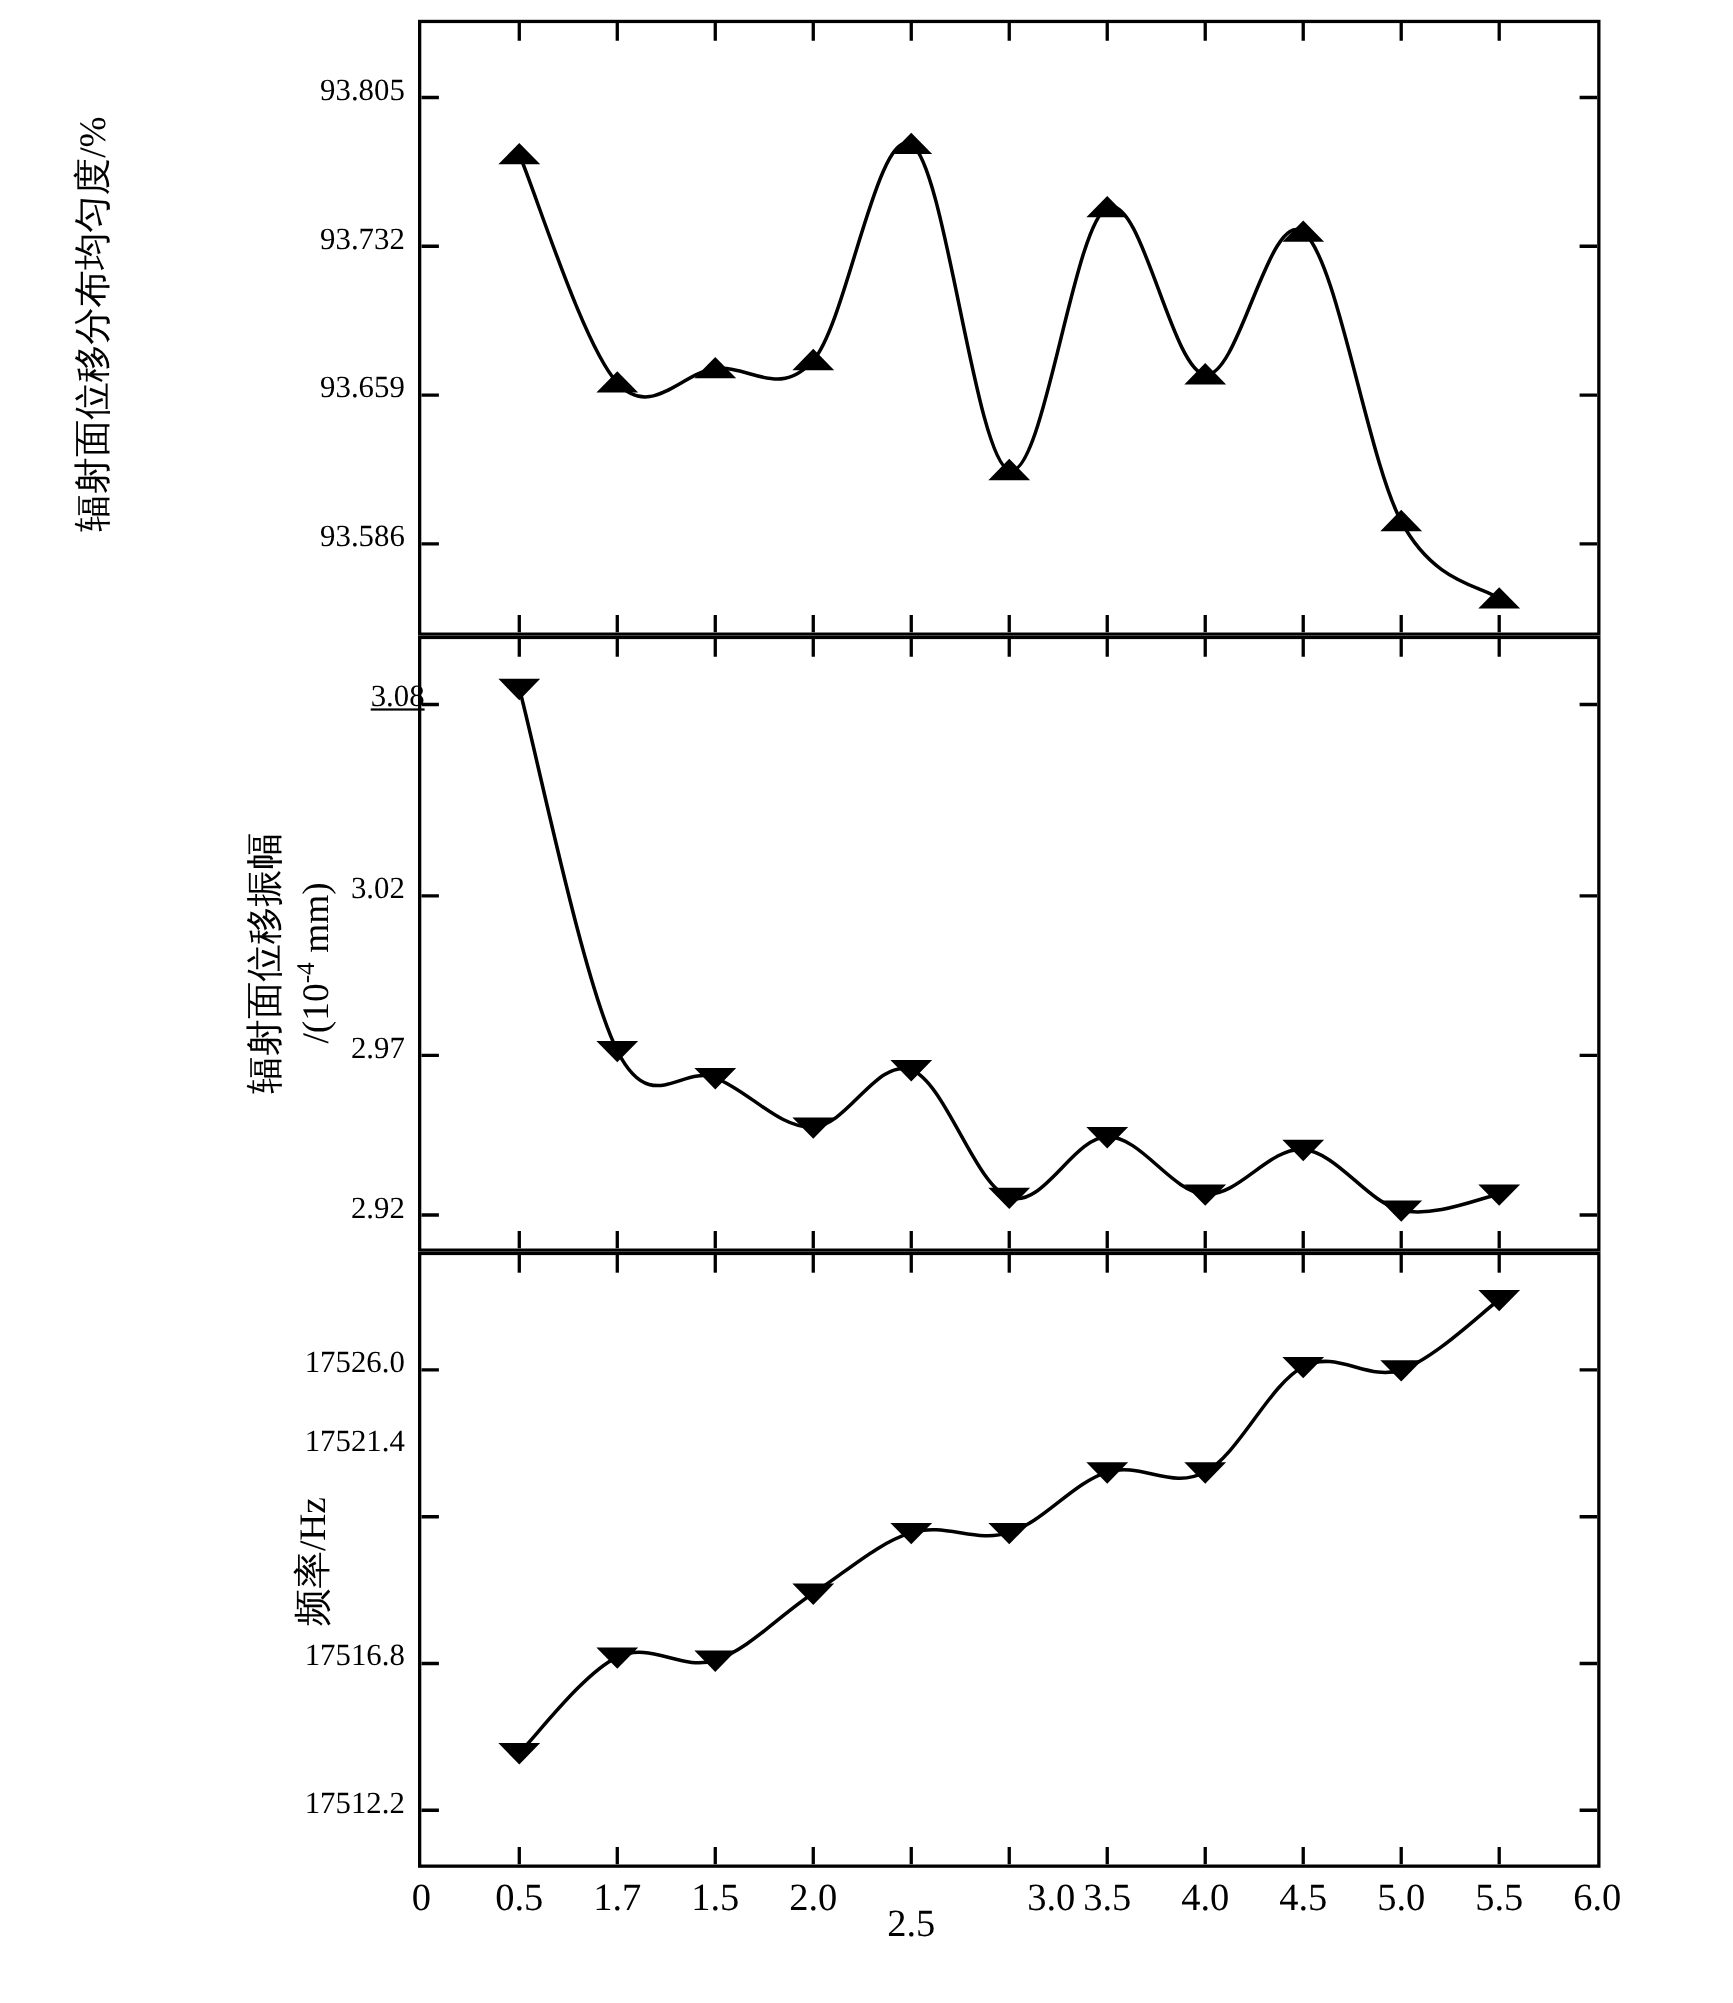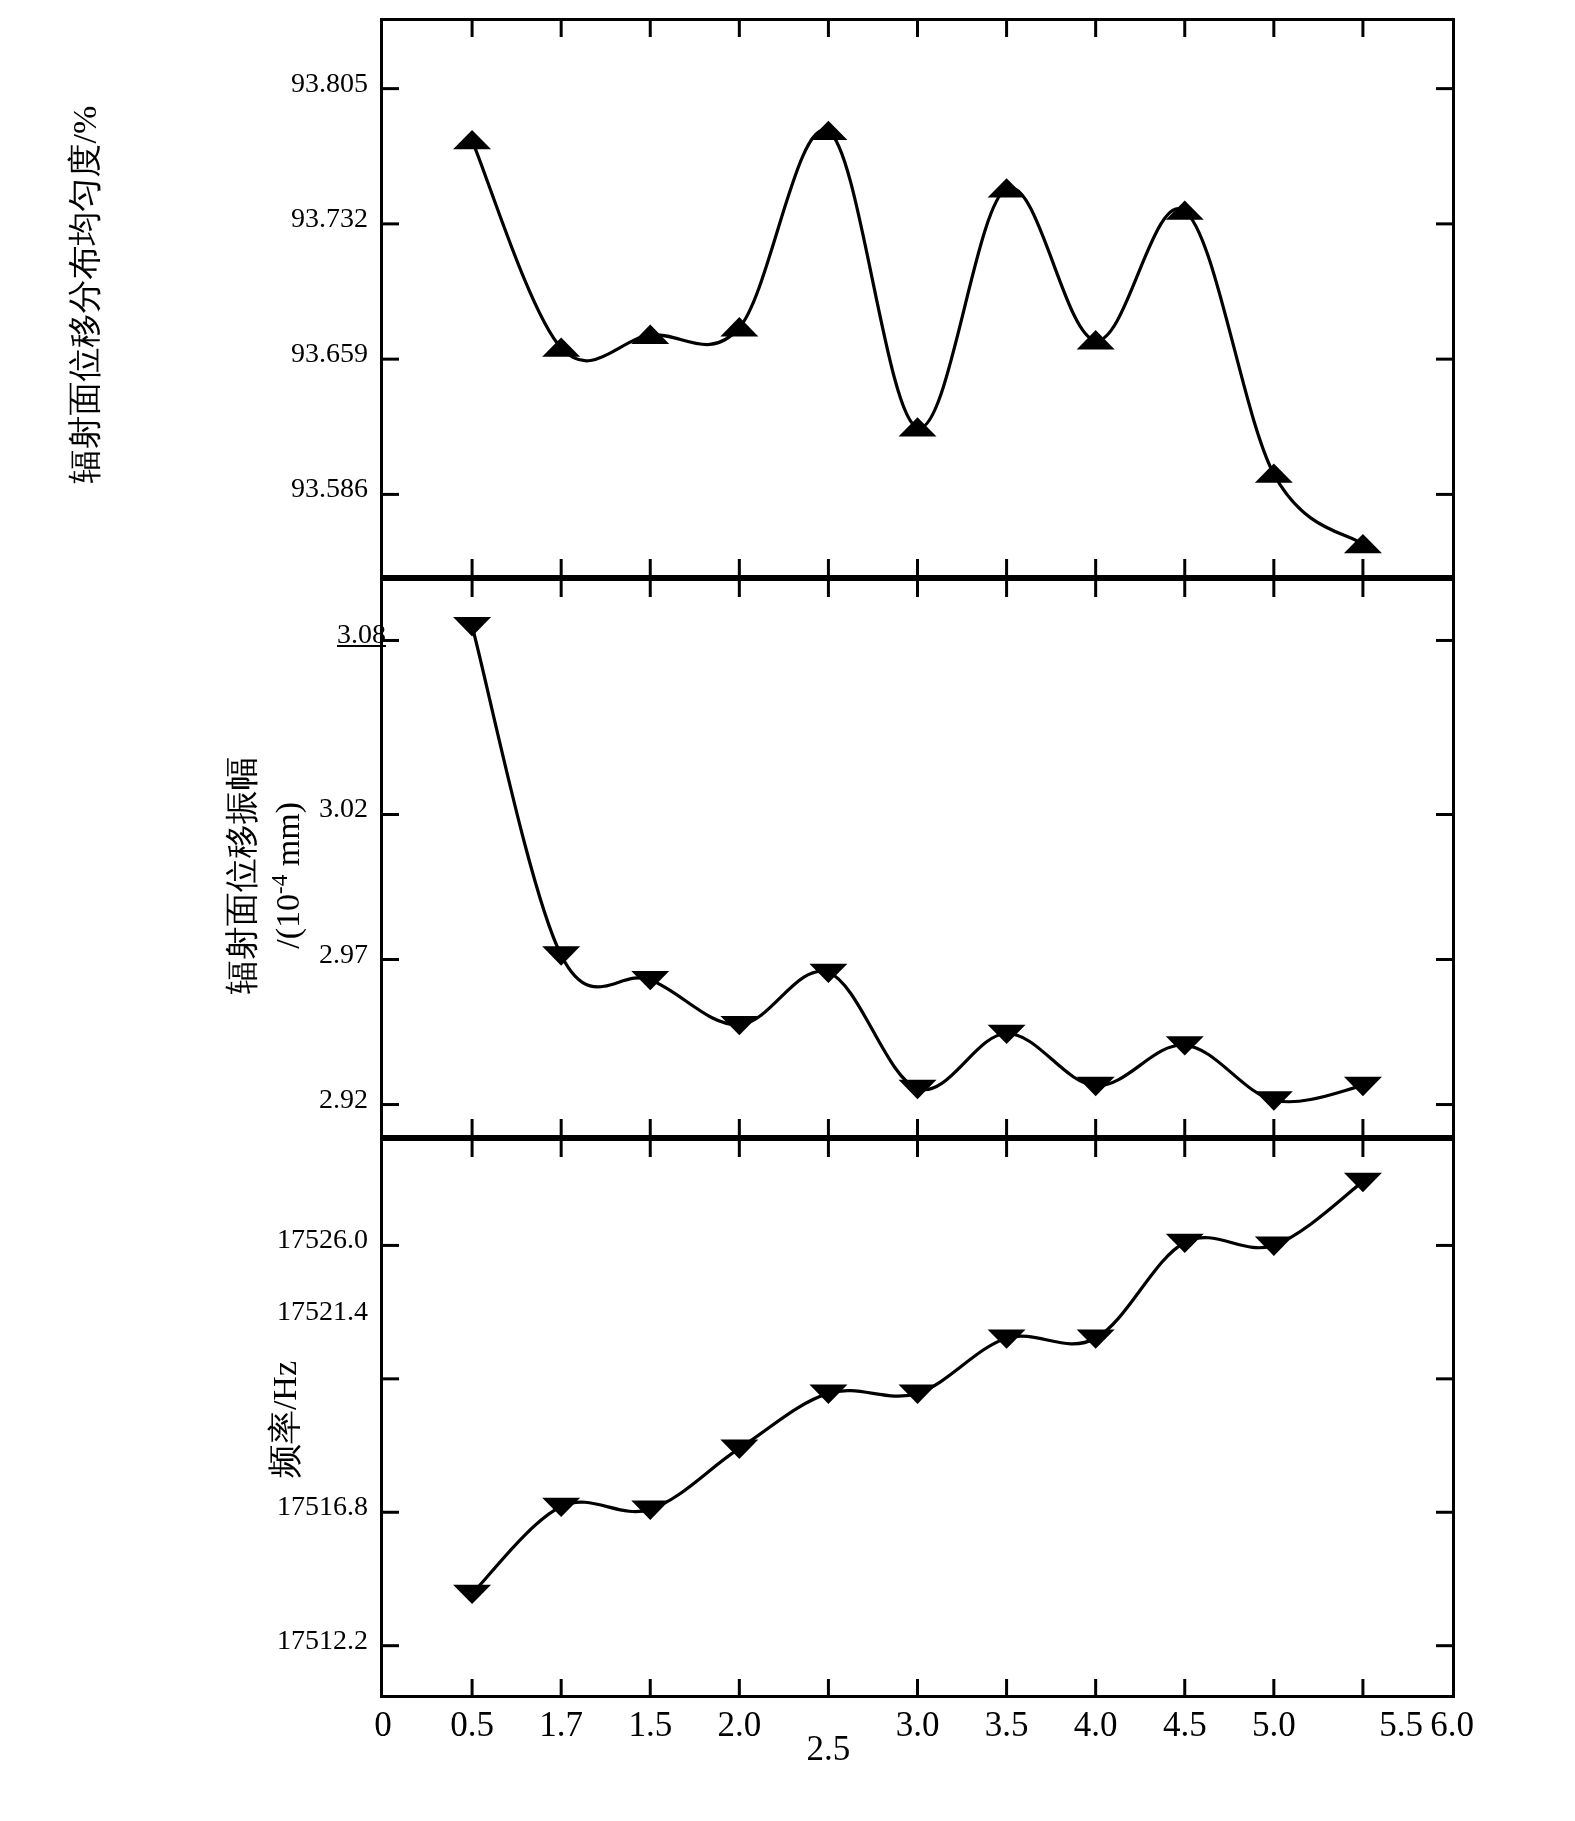--- a/index.html
+++ b/index.html
@@ -189,23 +189,23 @@
       <div class="tick-y" style="width: 310px; left: 58px; top: 1623.69px;">17512.2</div>
       <div class="tick-y" style="width: 310px; left: 58px; top: 1490.27px;">17516.8</div>
       <div class="tick-y" style="width: 310px; left: 58px; top: 1295px;">17521.4</div>
       <div class="tick-y" style="width: 310px; left: 58px; top: 1223.42px;">17526.0</div>
       <div class="tick-x" style="width: 120px; left: 323px; top: 1705px;">0</div>
       <div class="tick-x" style="width: 120px; left: 412.083px; top: 1705px;">0.5</div>
       <div class="tick-x" style="width: 120px; left: 501.167px; top: 1705px;">1.7</div>
       <div class="tick-x" style="width: 120px; left: 590.25px; top: 1705px;">1.5</div>
       <div class="tick-x" style="width: 120px; left: 679.333px; top: 1705px;">2.0</div>
       <div class="tick-x" style="width: 120px; left: 768.417px; top: 1705px; margin-top: 24px;">2.5</div>
-      <div class="tick-x" style="width: 120px; left: 857.5px; top: 1705px;">3.0</div>
+      <div class="tick-x" style="width: 120px; left: 857.5px; top: 1705px; text-align: right;">3.0</div>
       <div class="tick-x" style="width: 120px; left: 946.583px; top: 1705px;">3.5</div>
       <div class="tick-x" style="width: 120px; left: 1035.67px; top: 1705px;">4.0</div>
       <div class="tick-x" style="width: 120px; left: 1124.75px; top: 1705px;">4.5</div>
       <div class="tick-x" style="width: 120px; left: 1213.83px; top: 1705px;">5.0</div>
-      <div class="tick-x" style="width: 120px; left: 1302.92px; top: 1705px; text-align: right;">5.5</div>
+      <div class="tick-x" style="width: 120px; left: 1302.92px; top: 1705px;">5.5</div>
       <div class="tick-x" style="width: 120px; left: 1392px; top: 1705px;">6.0</div>
     </div>
 
 
 </div>
 
 </body></html>

